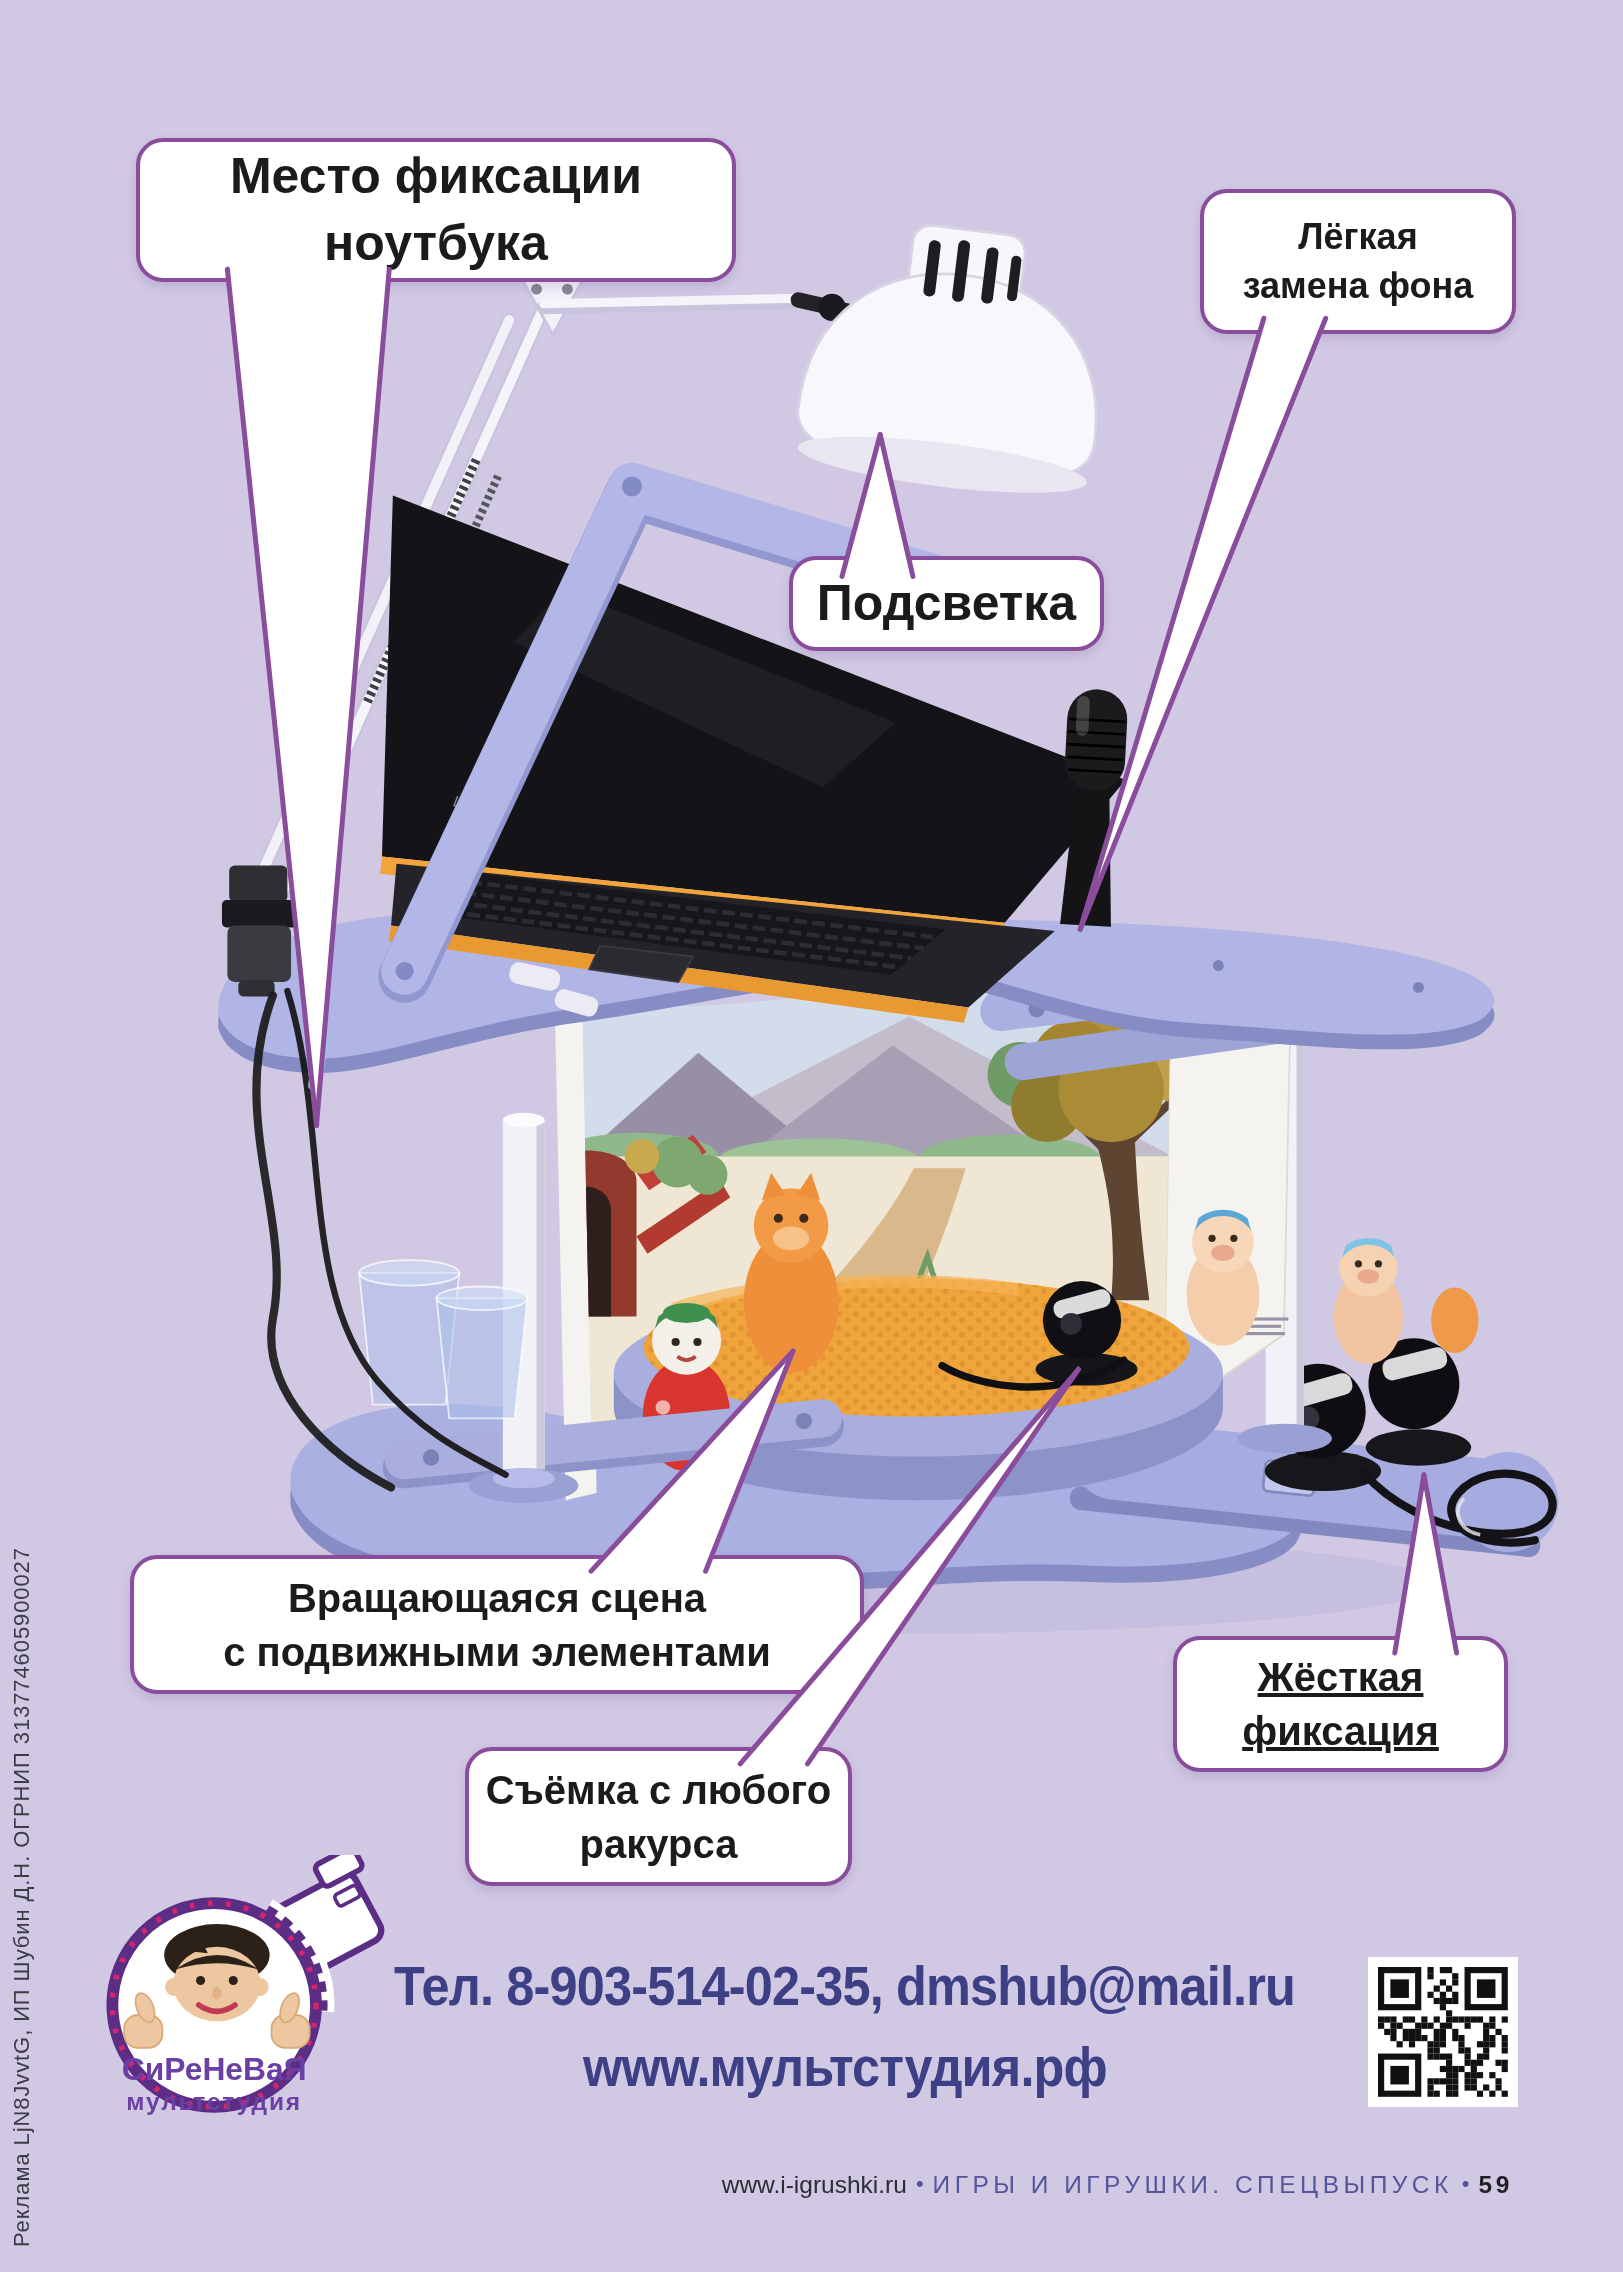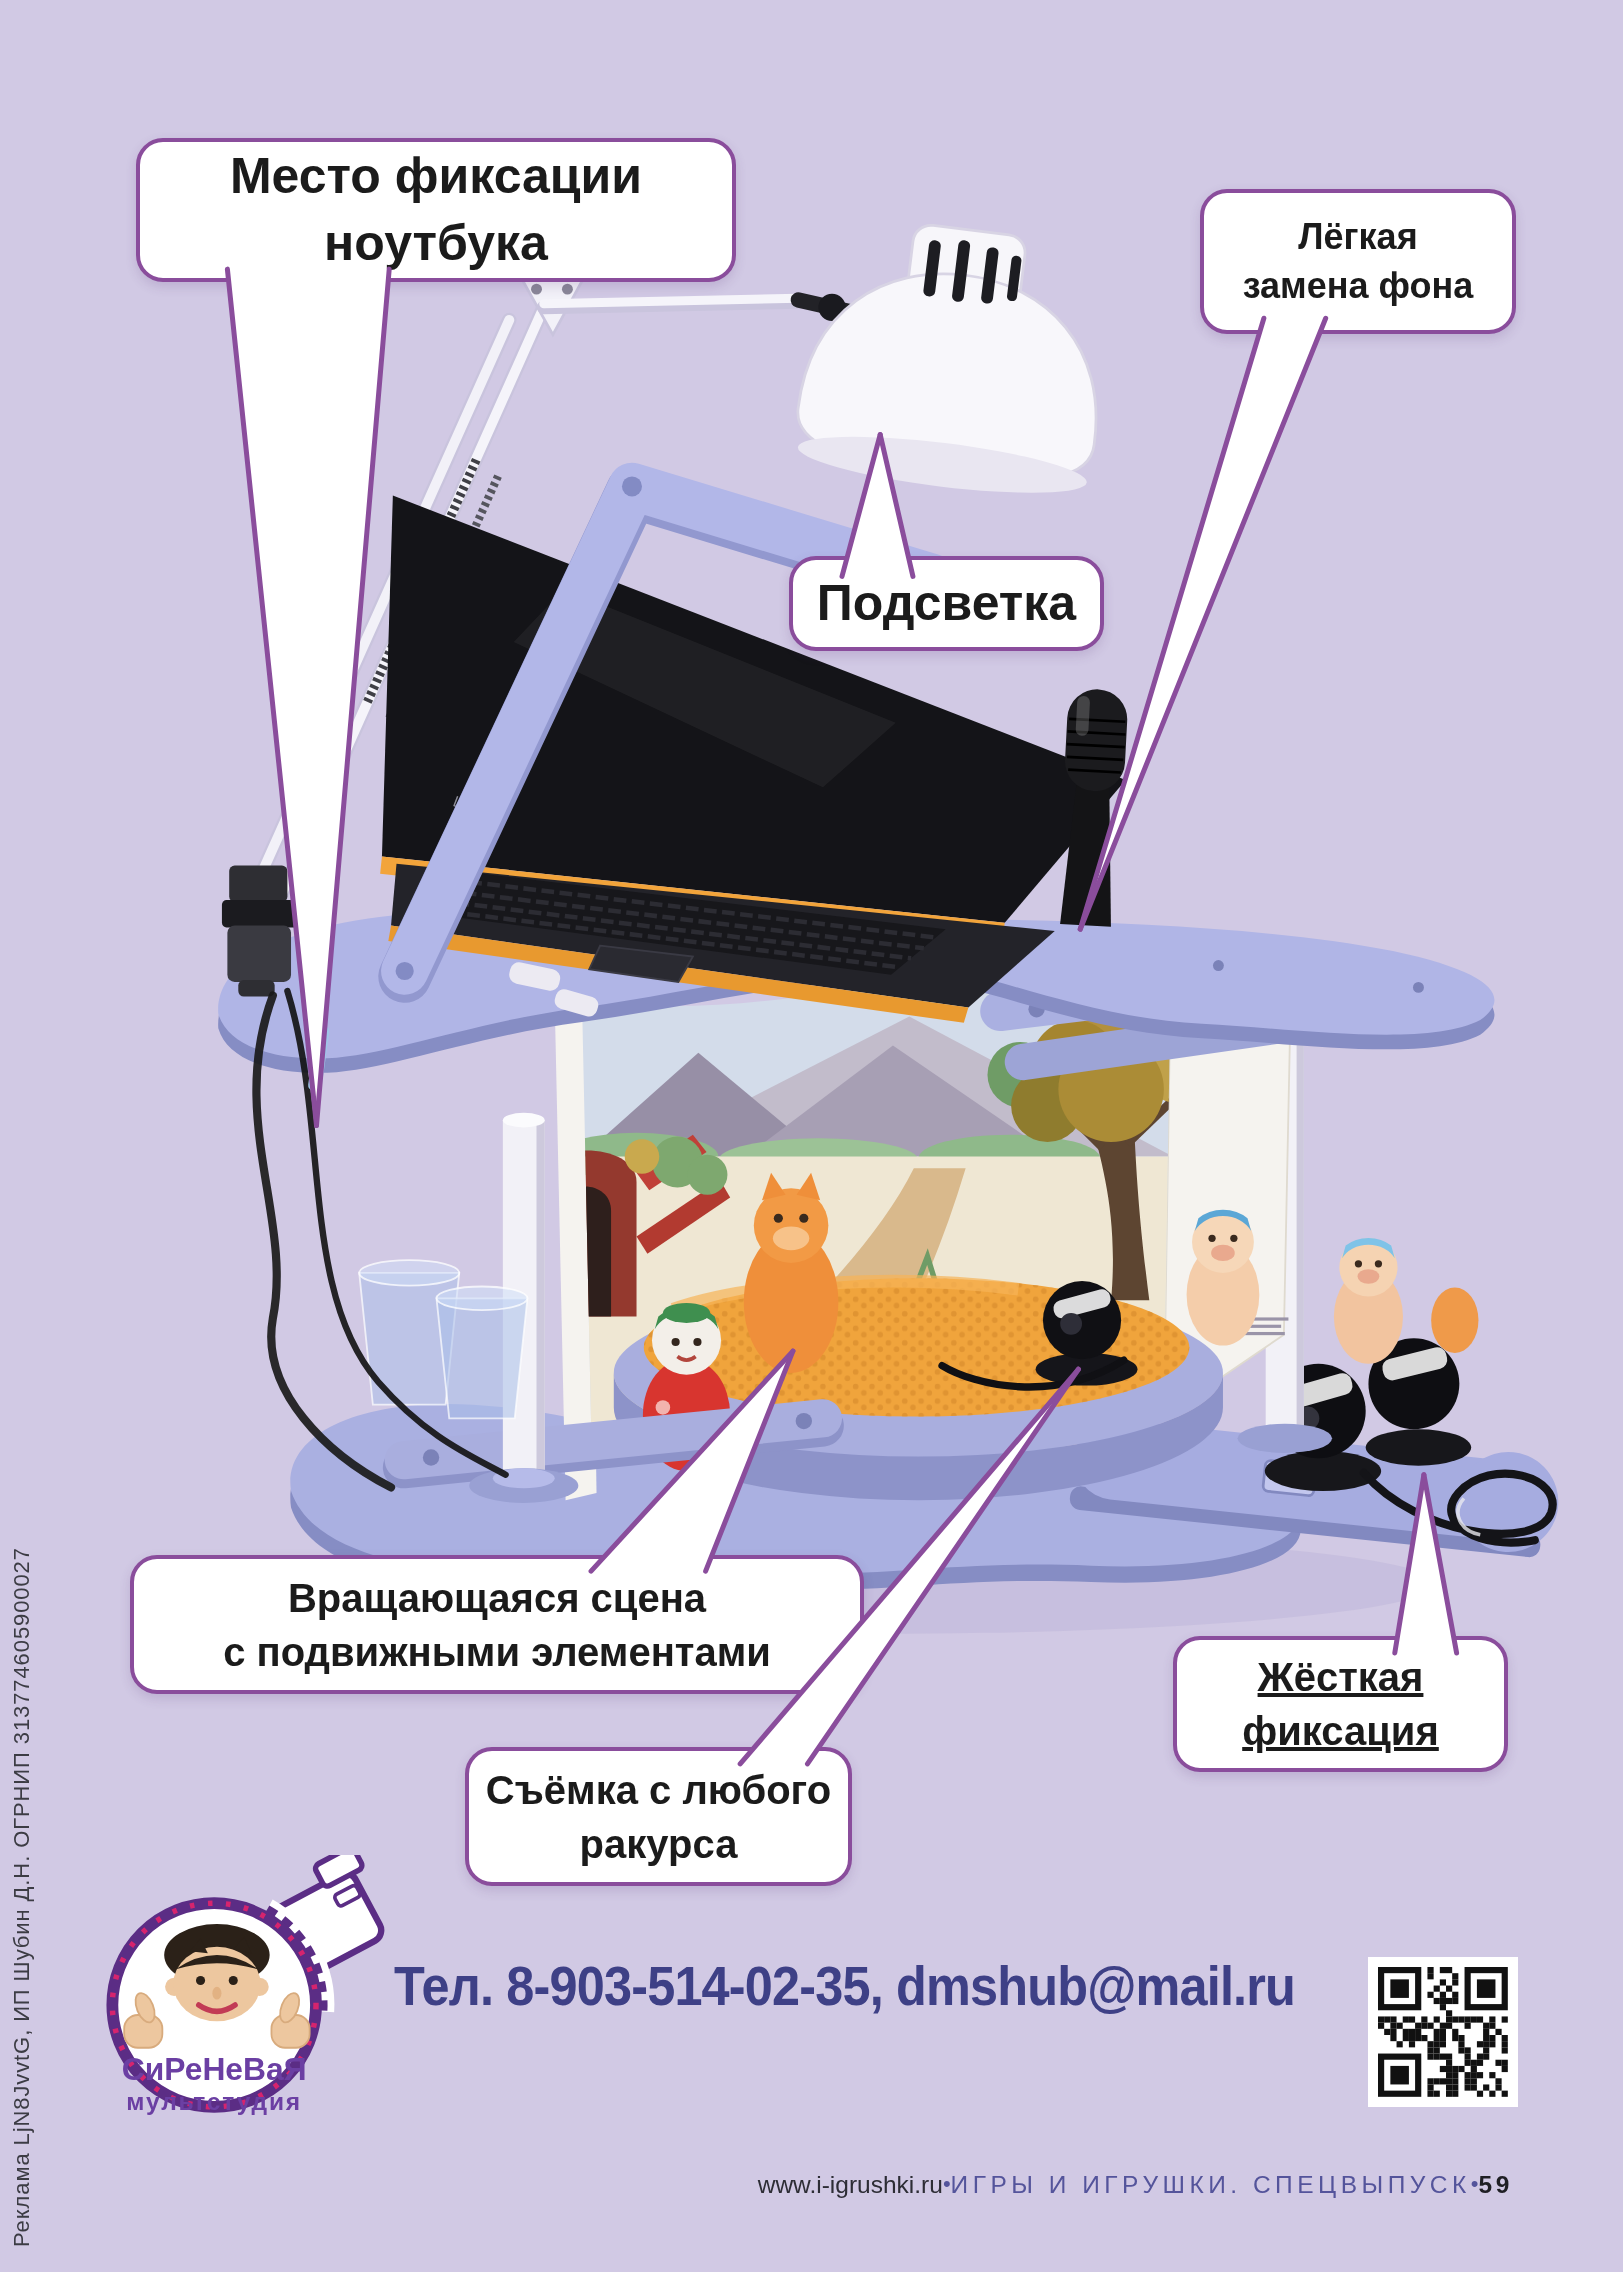--- a/index.html
+++ b/index.html
@@ -21,21 +21,21 @@
   #co-6{left:1173px;top:1636px;width:335px;height:136px;font-size:40px;text-decoration:underline;}
   .side-note{position:absolute;left:9px;top:1520px;height:727px;z-index:2;
              writing-mode:vertical-rl;transform:rotate(180deg);
              font-size:22px;letter-spacing:0.9px;color:#3c3c44;}
   .contact{position:absolute;left:336px;top:1953px;width:1018px;z-index:2;text-align:center;
            color:var(--contact,#3e4086);font-weight:bold;}
   .contact .l1,.contact .l2{display:inline-block;transform:scaleX(.9);font-size:56px;letter-spacing:-0.9px;}
   .contact .l2{margin-top:16.4px;}
   .logo-svg{position:absolute;left:55px;top:1855px;width:382px;height:300px;z-index:2;}
   .qr-svg{position:absolute;left:1368px;top:1957px;width:150px;height:150px;z-index:2;}
-  .footer{position:absolute;right:111px;top:2171px;z-index:2;display:flex;align-items:flex-start;
+  .footer{position:absolute;right:111px;top:2171px;z-index:2;display:flex;align-items:flex-start;gap:9px;
           font-size:24.5px;white-space:nowrap;}
   .footer .site{color:#2d2d35;}
   .footer .bullet{color:#54549b;font-size:22px;}
   .footer .issue{color:#54549b;letter-spacing:4.5px;}
   .footer .pageno{color:#1f1f24;font-weight:bold;letter-spacing:3.6px;}
 </style>
 </head>
 <body>
 
 <div class="page" style="background: rgb(209, 201, 228);">
@@ -400,20 +400,21 @@
         <rect x="238" y="176" width="42" height="36" rx="15" fill="#edc79f" stroke="#d8ab7d" stroke-width="2"></rect>
         <ellipse cx="258" cy="168" rx="9" ry="17" fill="#edc79f" stroke="#d8ab7d" stroke-width="2" transform="rotate(22 258 168)"></ellipse>
       </g>
     </g>
     <text x="175" y="248" text-anchor="middle" font-family="Liberation Sans, sans-serif" font-weight="bold" font-size="35" fill="#6b3fa3">СиРеНеВаЯ</text>
     <text x="175" y="280" text-anchor="middle" font-family="Liberation Sans, sans-serif" font-weight="bold" font-size="27" fill="#6b3fa3" letter-spacing="2">мультстудия</text>
   </svg>
 
   <div class="contact">
     <div><span class="l1">Тел. 8-903-514-02-35, dmshub@mail.ru</span></div>
+    <div><span class="l2">www.мультстудия.рф</span></div>
   </div>
 
   <svg class="qr-svg" viewBox="0 0 165 165">
     <rect x="0" y="0" width="165" height="165" fill="#ffffff"></rect>
     <g fill="#111111">
       <rect x="11" y="11" width="47.6" height="47.6"></rect>
         <rect x="106.2" y="11" width="47.6" height="47.6"></rect>
       <rect x="11" y="106.2" width="47.6" height="47.6"></rect>
     </g>
     <g fill="#ffffff">

